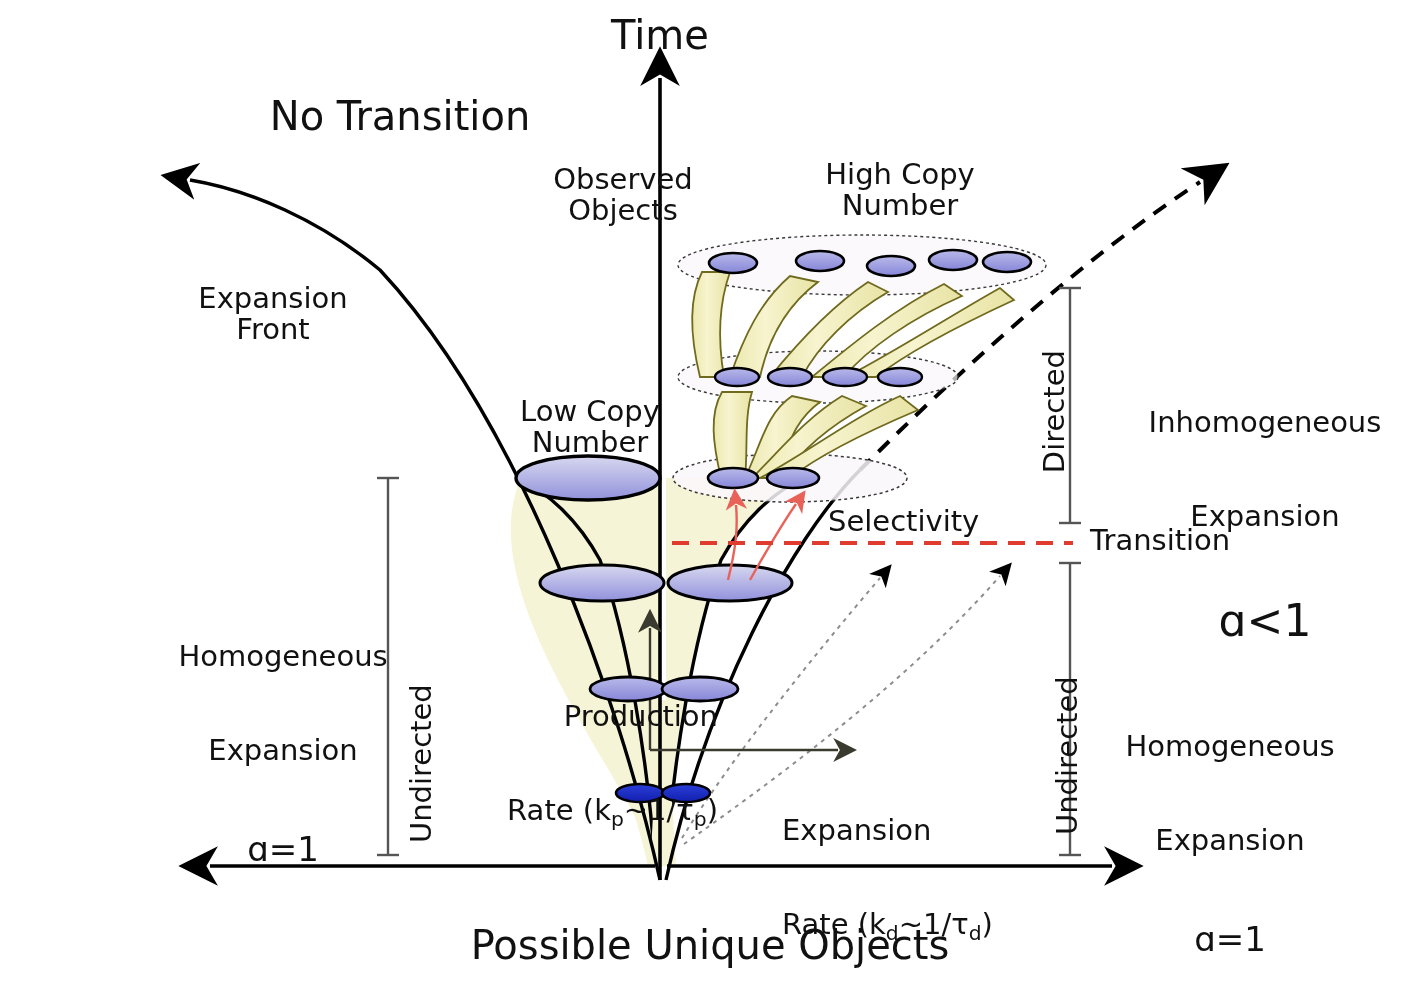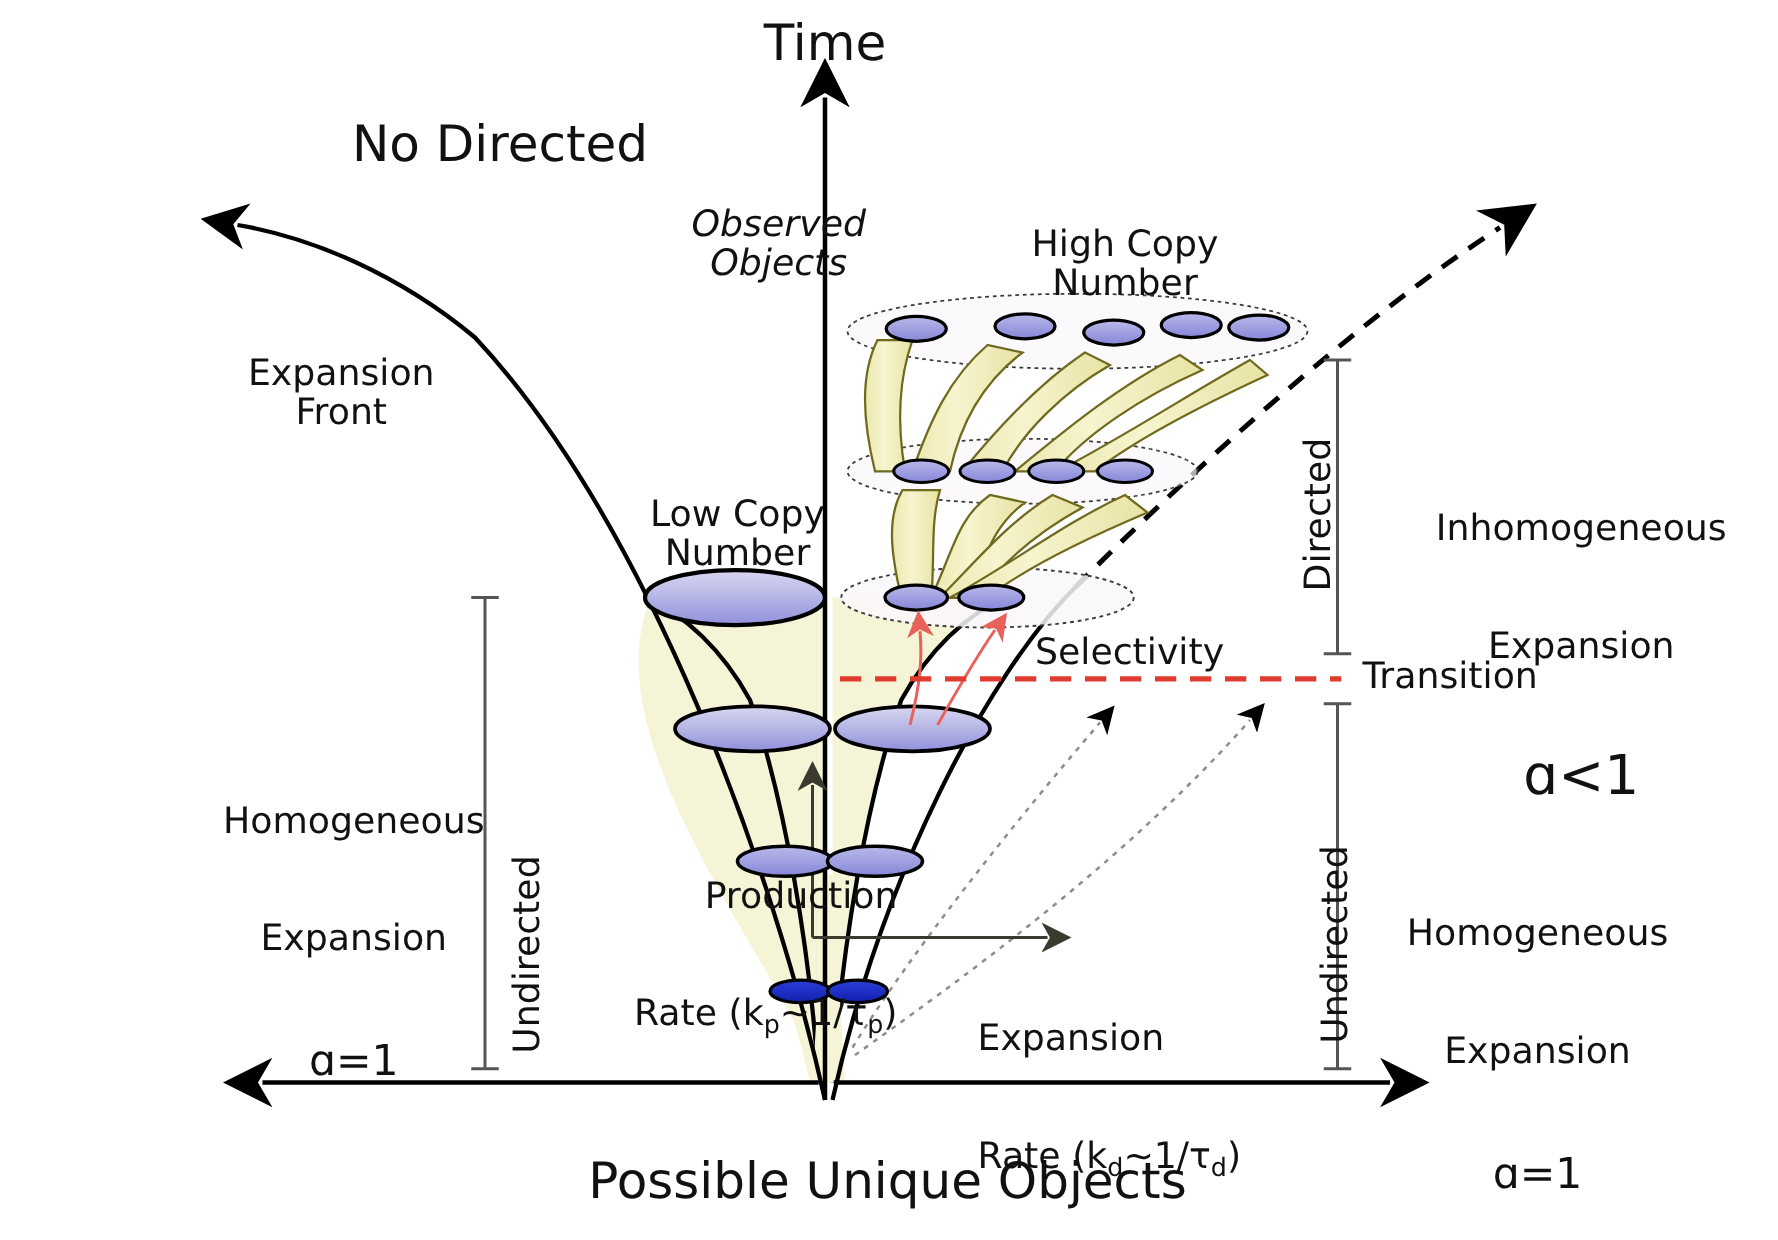--- a/index.html
+++ b/index.html
@@ -165,33 +165,33 @@
     <line x1="1070" y1="563" x2="1070" y2="855"></line>
     <line x1="1059" y1="563" x2="1081" y2="563"></line>
     <line x1="1059" y1="855" x2="1081" y2="855"></line>
   </g>
 </svg>
 
 <div class="lbl big" style="left:560px;top:14px;width:200px;">Time</div>
 
 <div class="lbl big" style="left:400px;top:924px;width:620px;">Possible Unique Objects</div>
 
-<div class="lbl big" style="left:190px;top:95px;width:420px;">No Directed</div>
+<div class="lbl big" style="left:190px;top:95px;width:420px;">No Transition</div>
 
 
 <div class="lbl mid" style="left:148px;top:283px;width:250px;">Expansion
 Front</div>
 
-<div class="lbl mid" style="left:498px;top:164px;width:250px;font-style:italic;">Observed
+<div class="lbl mid" style="left:498px;top:164px;width:250px;">Observed
 Objects</div>
 
 <div class="lbl mid" style="left:470px;top:396px;width:240px;">Low Copy
 Number</div>
 
-<div class="lbl mid" style="left:780px;top:180px;width:240px;">High Copy
+<div class="lbl mid" style="left:780px;top:159px;width:240px;">High Copy
 Number</div>
 
 <div class="lbl mid" style="left:828px;top:506px;width:230px;text-align:left;">Selectivity</div>
 
 <div class="lbl mid" style="left:1090px;top:525px;width:240px;text-align:left;">Transition</div>
 
 <div class="lbl mid" style="left:418px;top:638px;width:300px;text-align:right;">
   <div>Production</div>
   <div class="nowrap">
     <span>Rate (k</span><span class="sub">p</span><span>~1/τ</span><span class="sub">p</span><span>)</span>

